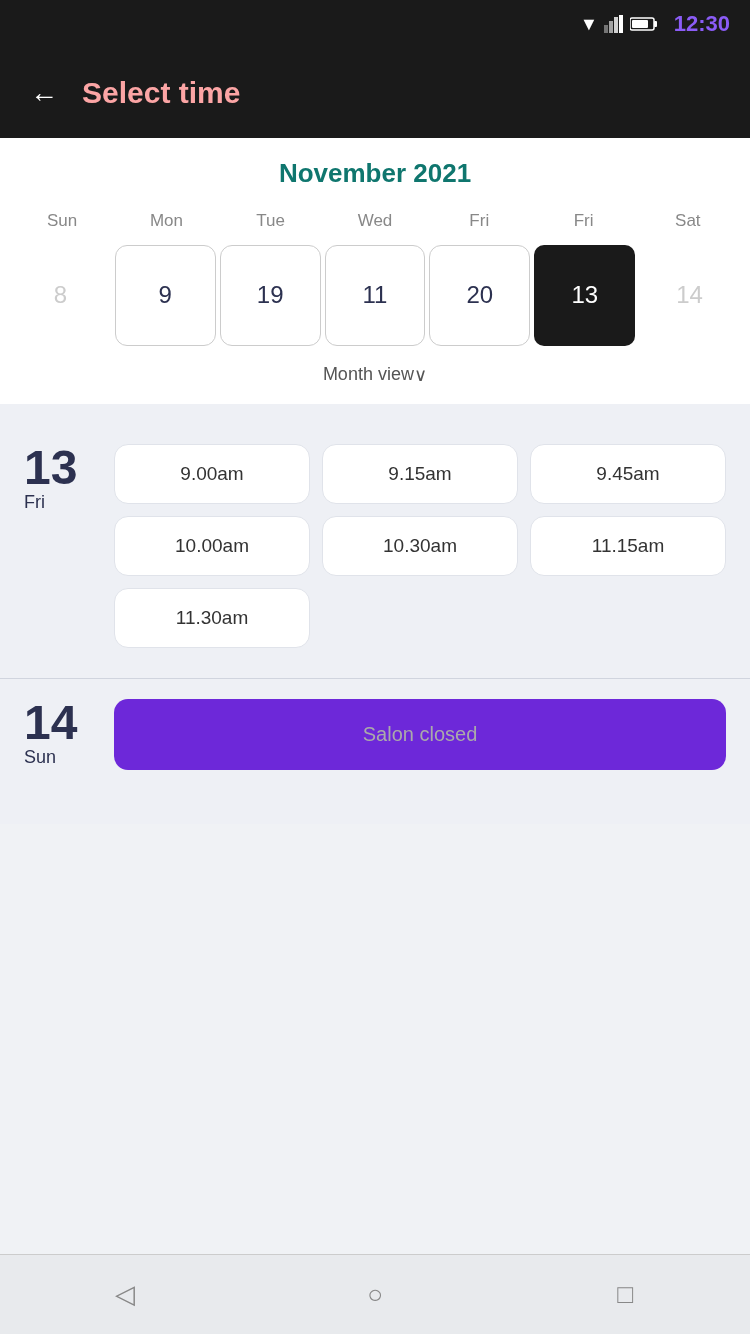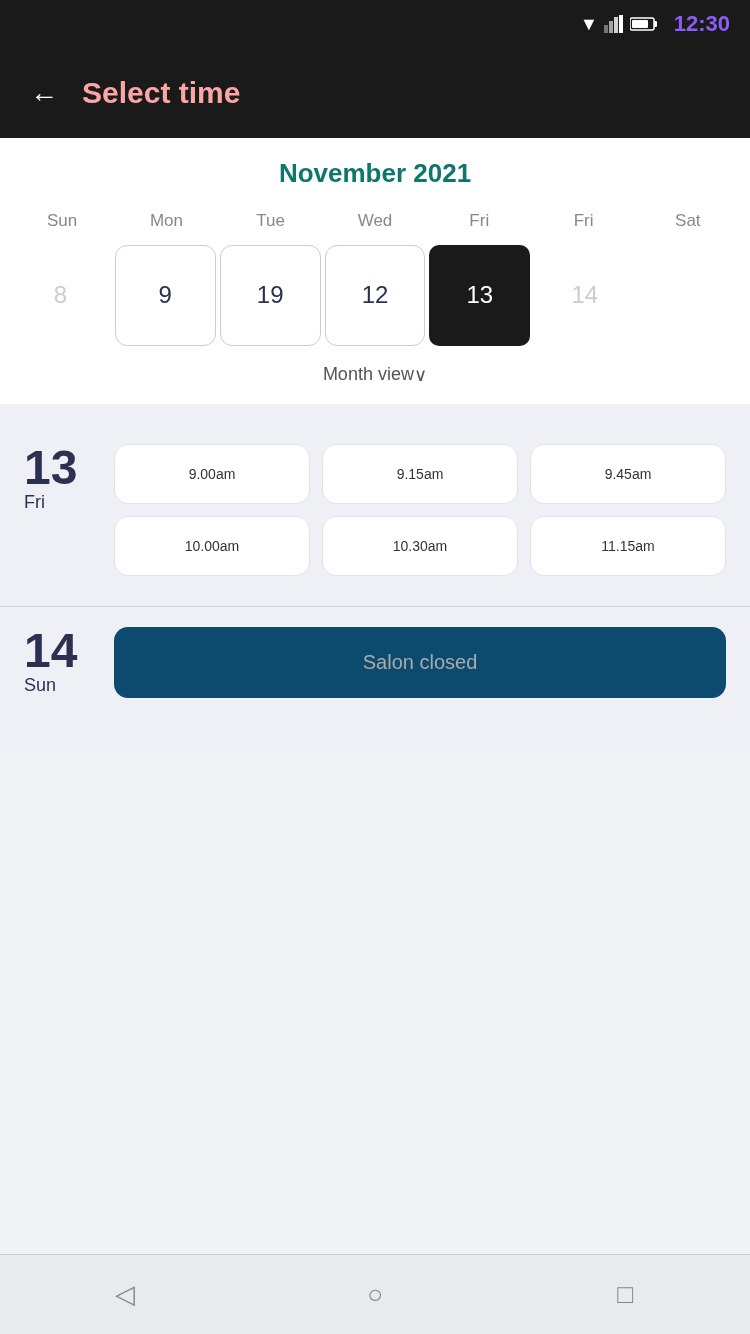--- a/index.html
+++ b/index.html
@@ -172,32 +172,32 @@
       margin-left: 90px;
       display: grid;
       grid-template-columns: repeat(3, 1fr);
       gap: 12px;
     }
     .time-slot {
       background: white;
       border-radius: 14px;
       padding: 18px 8px;
       text-align: right;
-      font-size: 14px;
+      font-size: 19px;
       color: #333;
       cursor: pointer;
       border: 1px solid #e0e3ea;
       min-height: 60px;
       display: flex;
       align-items: center;
       justify-content: center;
     }
 
     .salon-closed-box {
-      background: #0c4a6e;
+      background: #6d28d9;
       border-radius: 14px;
       padding: 24px;
       text-align: center;
       font-size: 20px;
       color: #aaa;
       margin-left: 90px;
     }
 
     
     .bottom-nav {
@@ -265,21 +265,22 @@
     <div class="day-header">Wed</div>
     <div class="day-header">Fri</div>
     <div class="day-header">Fri</div>
     <div class="day-header">Sat</div>
   </div>
 
   <div class="week-row">
     <div class="cal-day inactive">8</div>
     <div class="cal-day outlined">9</div>
     <div class="cal-day outlined">19</div>
-    <div class="cal-day outlined">12</div>
+    <div class="cal-day outlined">11</div>
+    <div class="cal-day outlined">20</div>
     <div class="cal-day selected">13</div>
     <div class="cal-day inactive">14</div>
   </div>
 
   <div class="month-view-toggle">
     <span class="month-view-label">Month view</span>
     <span class="chevron-down">∨</span>
   </div>
 </div>
 
@@ -290,20 +291,21 @@
       <span class="day-number">13</span>
       <span class="day-name">Fri</span>
     </div>
     <div class="time-grid">
       <div class="time-slot">9.00am</div>
       <div class="time-slot">9.15am</div>
       <div class="time-slot">9.45am</div>
       <div class="time-slot">10.00am</div>
       <div class="time-slot">10.30am</div>
       <div class="time-slot">11.15am</div>
+      <div class="time-slot">11.30am</div>
     </div>
   </div>
 
   <div class="day-section clearfix">
     <div class="day-label">
       <span class="day-number">14</span>
       <span class="day-name">Sun</span>
     </div>
     <div class="salon-closed-box">Salon closed</div>
   </div>

